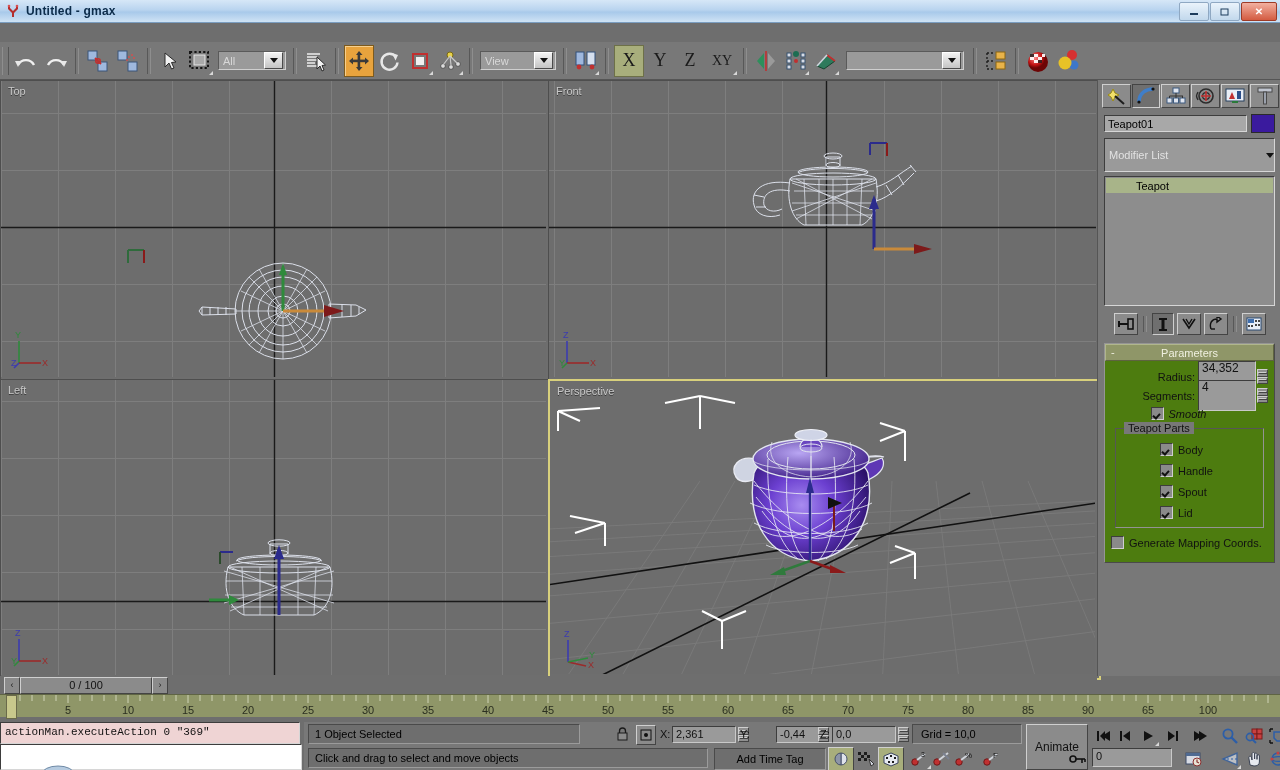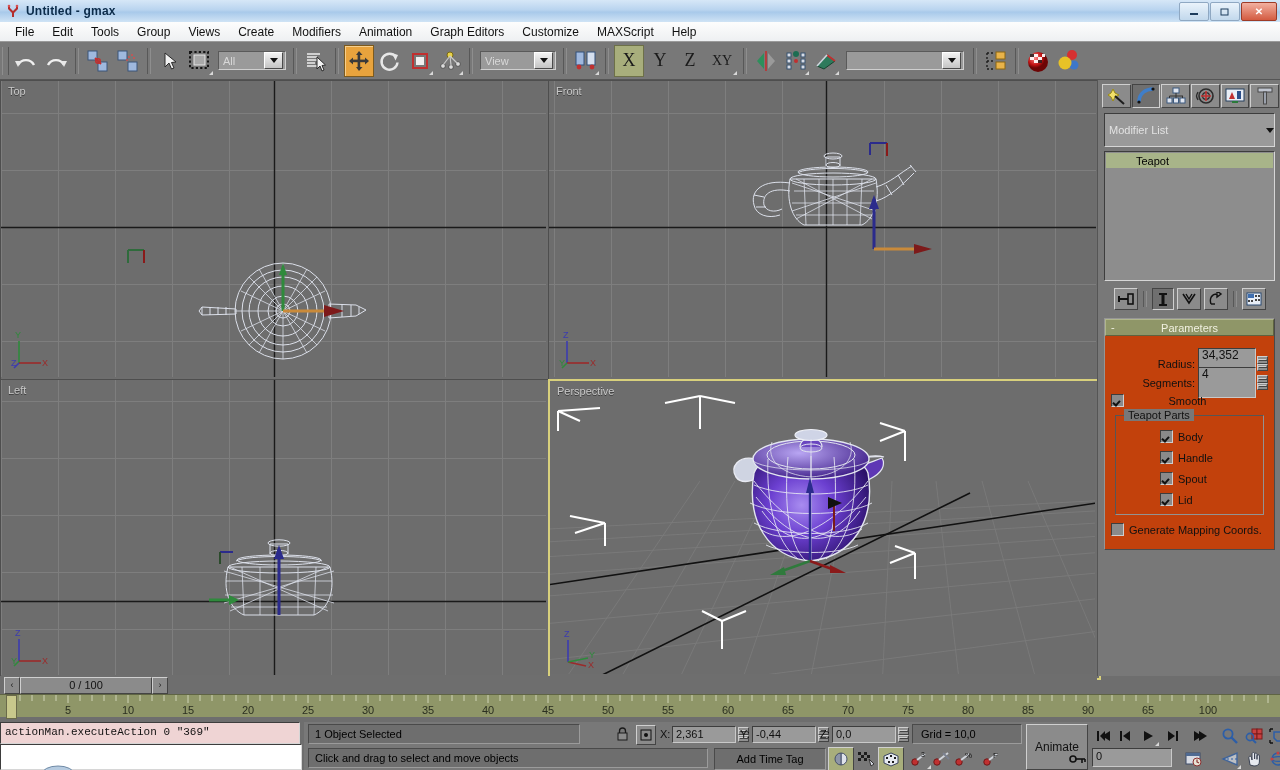--- a/index.html
+++ b/index.html
@@ -68,21 +68,21 @@
   .modentry{height:15px;background:#a8b489;display:flex;align-items:center;padding-left:30px;
     font-size:11px;color:#000;}
   .stackbtns{display:flex;align-items:center;justify-content:center;gap:3px;margin-top:7px;}
   .sbtn{width:22px;height:20px;background:#8b8b8b;border:1px solid;border-color:#cfcfcf #444 #444 #cfcfcf;
     display:flex;align-items:center;justify-content:center;}
   .sbtn.sel{background:#6f6f6f;border-color:#444 #cfcfcf #cfcfcf #444;}
   .rollout{margin:8px 6px 0 6px;border:1px solid;border-color:#959595 #4a4a4a #4a4a4a #959595;}
   .rollhdr{height:15px;background:#8f9668;display:flex;align-items:center;justify-content:center;position:relative;
     font-size:11px;color:#f0f0e0;border:1px solid;border-color:#b0b68c #5e6340 #5e6340 #b0b68c;}
   .rollhdr .minus{position:absolute;left:5px;top:1px;font-size:11px;color:#f0f0e0;}
-  .rollbody{background:#c2410c;padding:20px 6px 10px 6px;}
+  .rollbody{background:#4d7c0f;padding:8px 6px 10px 6px;}
   .prow{display:flex;align-items:center;justify-content:flex-end;margin-bottom:4px;}
   .plabel{font-size:11px;color:#111;margin-right:3px;}
   .spin{height:15px;display:flex;align-items:center;}
   .spinval{width:58px;height:31px;background:#9a9a9a;border:1px solid;border-color:#3d3d3d #c9c9c9 #c9c9c9 #3d3d3d;
     font-size:12px;color:#111;padding-left:3px;box-sizing:border-box;line-height:13px;}
   .spinarrows{width:11px;height:15px;margin-left:1px;display:flex;flex-direction:column;}
   .spinarrows div{flex:1;background:#8f8f8f;border:1px solid;border-color:#cfcfcf #444 #444 #cfcfcf;
     display:flex;align-items:center;justify-content:center;}
   .tri-u{width:0;height:0;border-left:3px solid transparent;border-right:3px solid transparent;border-bottom:3px solid #222;}
   .tri-dn{width:0;height:0;border-left:3px solid transparent;border-right:3px solid transparent;border-top:3px solid #222;}
@@ -140,34 +140,20 @@
       </div>
       <div class="wbtn">
         <svg width="12" height="10" viewBox="0 0 12 10">
             <rect x="2" y="2" width="7" height="6" fill="none" stroke="#1d3c5c"></rect>
           </svg>
       </div>
       <div class="wbtn close">✕</div>
     </div>
   </div>
 
-  <div class="menubar">
-    <div class="menuitem">File</div>
-    <div class="menuitem">Edit</div>
-    <div class="menuitem">Tools</div>
-    <div class="menuitem">Group</div>
-    <div class="menuitem">Views</div>
-    <div class="menuitem">Create</div>
-    <div class="menuitem">Modifiers</div>
-    <div class="menuitem">Animation</div>
-    <div class="menuitem">Graph Editors</div>
-    <div class="menuitem">Customize</div>
-    <div class="menuitem">MAXScript</div>
-    <div class="menuitem">Help</div>
-  </div>
 
   <div class="toolbar">
     <div class="gripper"></div>
 
     <div class="tbtn">
       <svg width="24" height="22" viewBox="0 0 24 22">
         <path d="M4 15 A9 9 0 0 1 20 15" fill="none" stroke="#f0f0f0" stroke-width="2.4"></path>
         <path d="M1 11 L7 11 L4 17 Z" fill="#e8e8e8"></path>
       </svg>
     </div>
@@ -743,20 +729,24 @@
         </svg>
       </div>
       <div class="cptab">
         <svg width="20" height="18" viewBox="0 0 20 18">
           <rect x="3" y="1" width="14" height="4" fill="#bfc4cf" stroke="#4a4a4a"></rect>
           <rect x="8.5" y="5" width="3" height="12" fill="#9aa0ac" stroke="#4a4a4a"></rect>
         </svg>
       </div>
     </div>
 
+    <div class="namerow">
+      <div class="nameinput">Teapot01</div>
+      <div class="swatch" id="objcolor" style="background: rgb(58, 26, 158);"></div>
+    </div>
 
     <div class="modcombo">
       <div class="mtext">Modifier List</div>
       <div class="carrow">
           <div class="tri-d"></div>
         </div>
     </div>
 
     <div class="modstack">
       <div class="modentry">Teapot</div>
@@ -837,21 +827,21 @@
               <div>
                   <div class="tri-u"></div>
                 </div>
               <div>
                   <div class="tri-dn"></div>
                 </div>
             </div>
           </div>
         </div>
 
-        <div class="cbrow" style="justify-content:space-between;">
+        <div class="cbrow" style="justify-content:center;font-style:italic;">
           <div class="cbox on"></div>
           <span>Smooth</span>
           <span style="width:22px;"></span>
         </div>
 
         <div class="groupbox">
           <div class="grouptitle">Teapot Parts</div>
           <div class="cbrow" style="margin:4px 0 8px 30px;">
             <div class="cbox on"></div>
             <span>Body</span>
@@ -1049,21 +1039,21 @@
     <div class="spinarrows" style="position:absolute;left:433px;top:5px;">
       <div>
           <div class="tri-u"></div>
         </div>
       <div>
           <div class="tri-dn"></div>
         </div>
     </div>
 
     <span style="position:absolute;left:436px;top:6px;font-size:11px;color:#111;">Y:</span>
-    <div class="coordfld" style="position:absolute;left:448px;top:4px;">-0,44</div>
+    <div class="coordfld" style="position:absolute;left:472px;top:4px;">-0,44</div>
     <div class="spinarrows" style="position:absolute;left:513px;top:5px;">
       <div>
           <div class="tri-u"></div>
         </div>
       <div>
           <div class="tri-dn"></div>
         </div>
     </div>
 
     <span style="position:absolute;left:516px;top:6px;font-size:11px;color:#111;">Z:</span>

